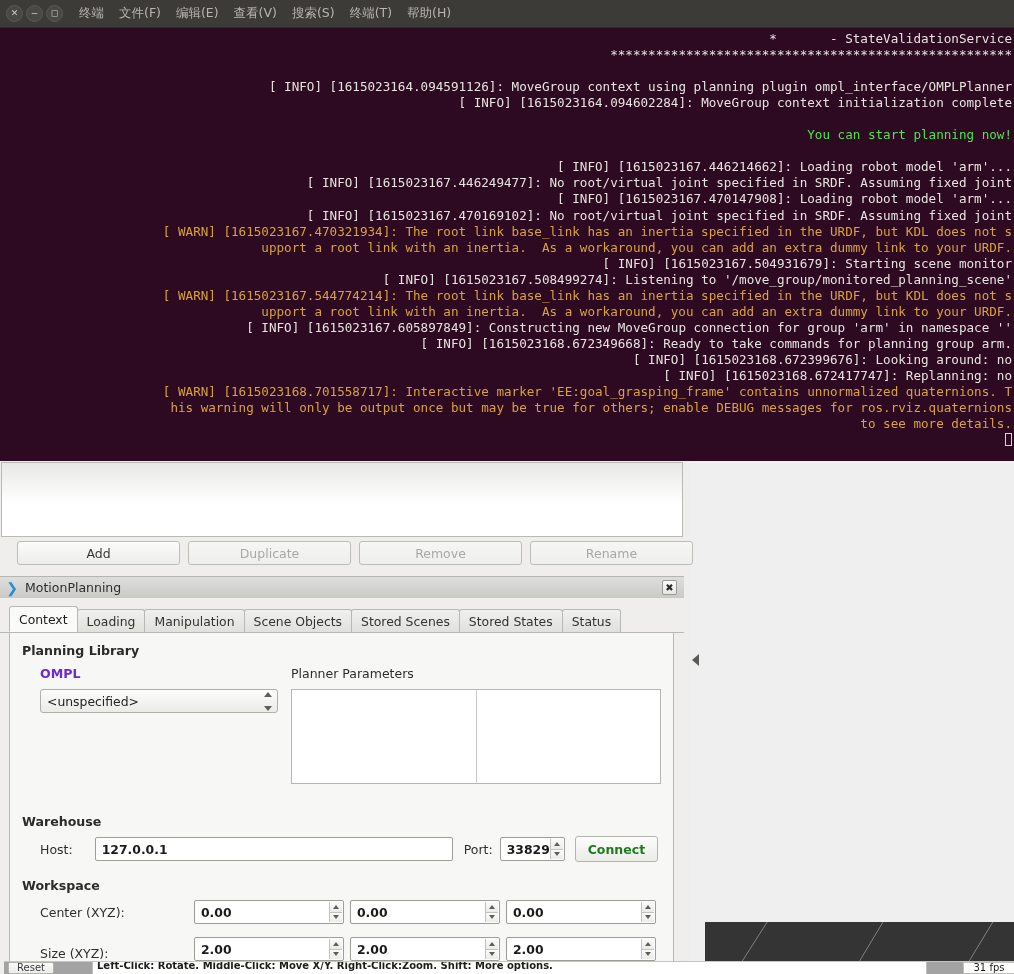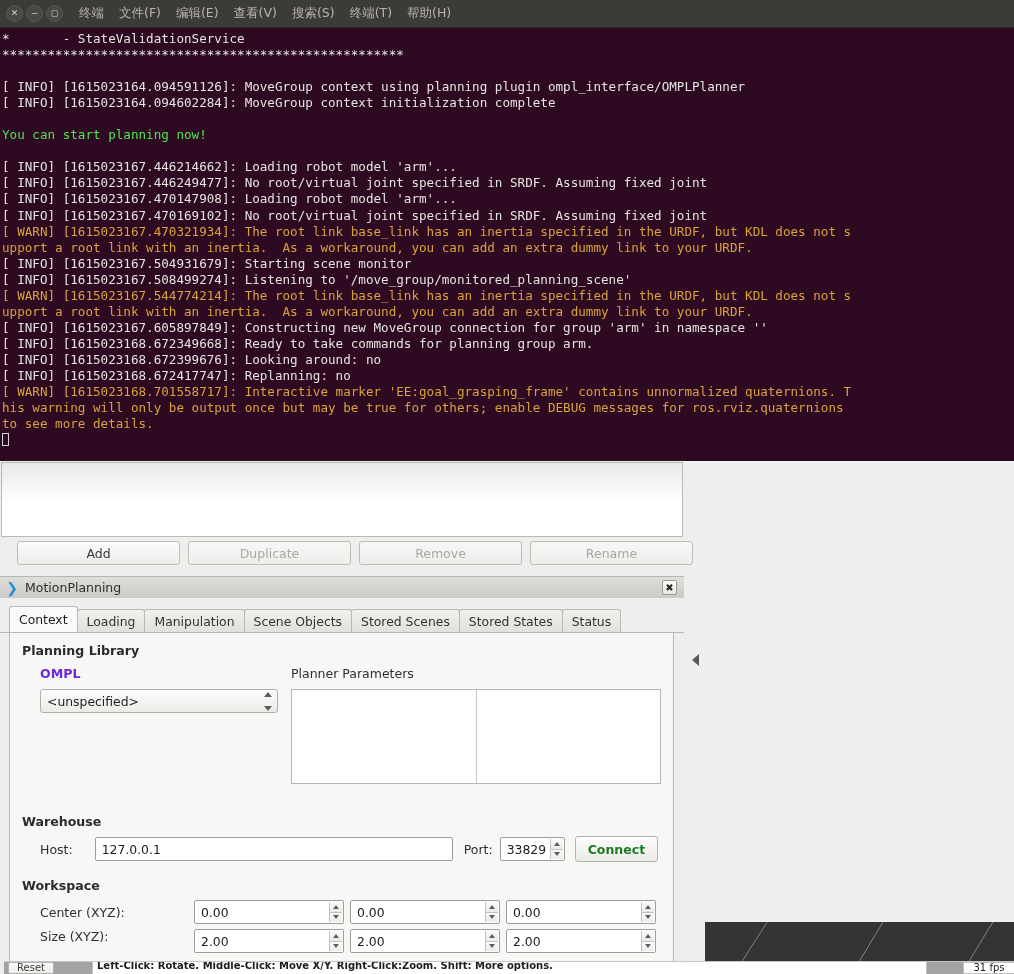--- a/index.html
+++ b/index.html
@@ -32,21 +32,21 @@
   .menu-item {
     color: #b8b5b0; font-size: 12.5px; white-space: nowrap;
     padding: 1px 2px; font-family: "DejaVu Sans", sans-serif;
   }
   .term-body {
     padding: 3px 2px 0 2px;
     font-family: "DejaVu Sans Mono", monospace;
     font-size: 12.6px; line-height: 16.05px;
     color: #e6e4e0; white-space: pre; letter-spacing: 0px;
   }
-  .term-line { height: 16.05px; }
+  .term-line { height: 16.05px; text-align: right; }
   .c-info { color: #e6e4e0; }
   .c-warn { color: #d9a33c; }
   .c-green { color: #4ee44e; }
   .term-cursor {
     display:inline-block; width:7px; height:13px;
     border:1px solid #d8d5d0; vertical-align:-2px;
   }
 
   
   .rviz {
@@ -152,20 +152,21 @@
     border: 1px solid #b7b7b2; display: flex;
   }
   .params-col { flex: 1; height: 100%; }
   .params-col + .params-col { border-left: 1px solid #c8c8c4; }
 
   .tbox {
     height: 24px; background: #fff; border: 1px solid #9e9e99;
     border-radius: 2px; display: flex; align-items: center;
     padding: 0 6px; font-size: 12.4px; color: #1b1b19;
     font-family: "DejaVu Sans", sans-serif;
+    font-weight: bold;
   }
   .spinbox { position: relative; }
   .spin-btns {
     position: absolute; right: 1px; top: 1px; bottom: 1px; width: 13px;
     display: flex; flex-direction: column;
   }
   .spin-half {
     flex: 1; background: linear-gradient(#fbfbfb,#ebebe8);
     border-left: 1px solid #c3c3be;
     display: flex; align-items: center; justify-content: center;
@@ -354,21 +355,21 @@
                 <span class="spin-half">
                     <span class="tri-u"></span>
                   </span>
                   <span class="spin-half">
                     <span class="tri-d"></span>
                   </span>
               </span>
             </div>
           </div>
 
-          <div style="display:flex; align-items:flex-start; margin-top:5px; padding-left:18px;">
+          <div style="display:flex; align-items:flex-end; margin-top:13px; padding-left:18px;">
             <div class="lbl" style="width:154px;">Size (XYZ):</div>
             <div class="tbox spinbox" style="width:150px;">
               <span>2.00</span>
               <span class="spin-btns">
                 <span class="spin-half">
                     <span class="tri-u"></span>
                   </span>
                   <span class="spin-half">
                     <span class="tri-d"></span>
                   </span>

